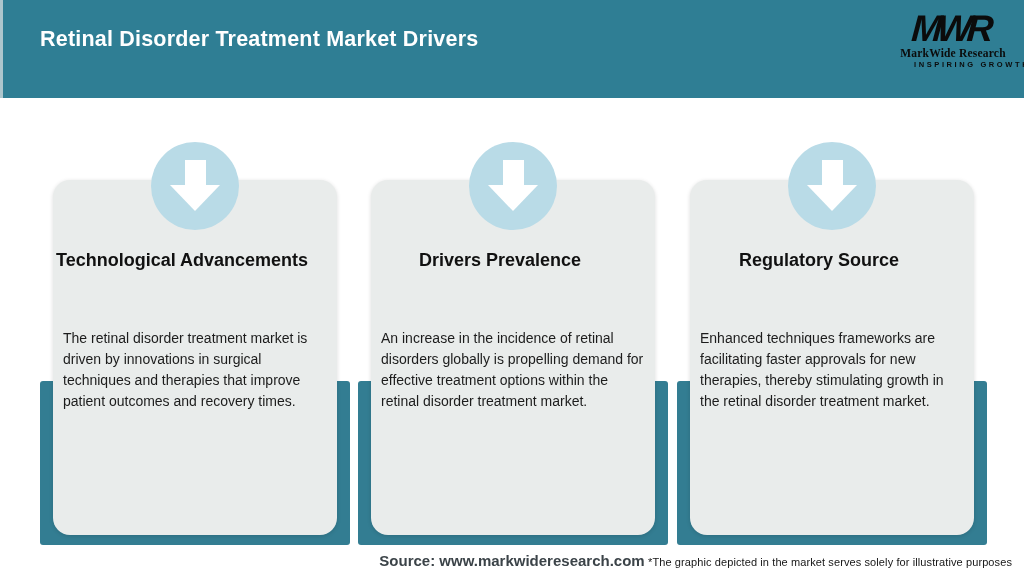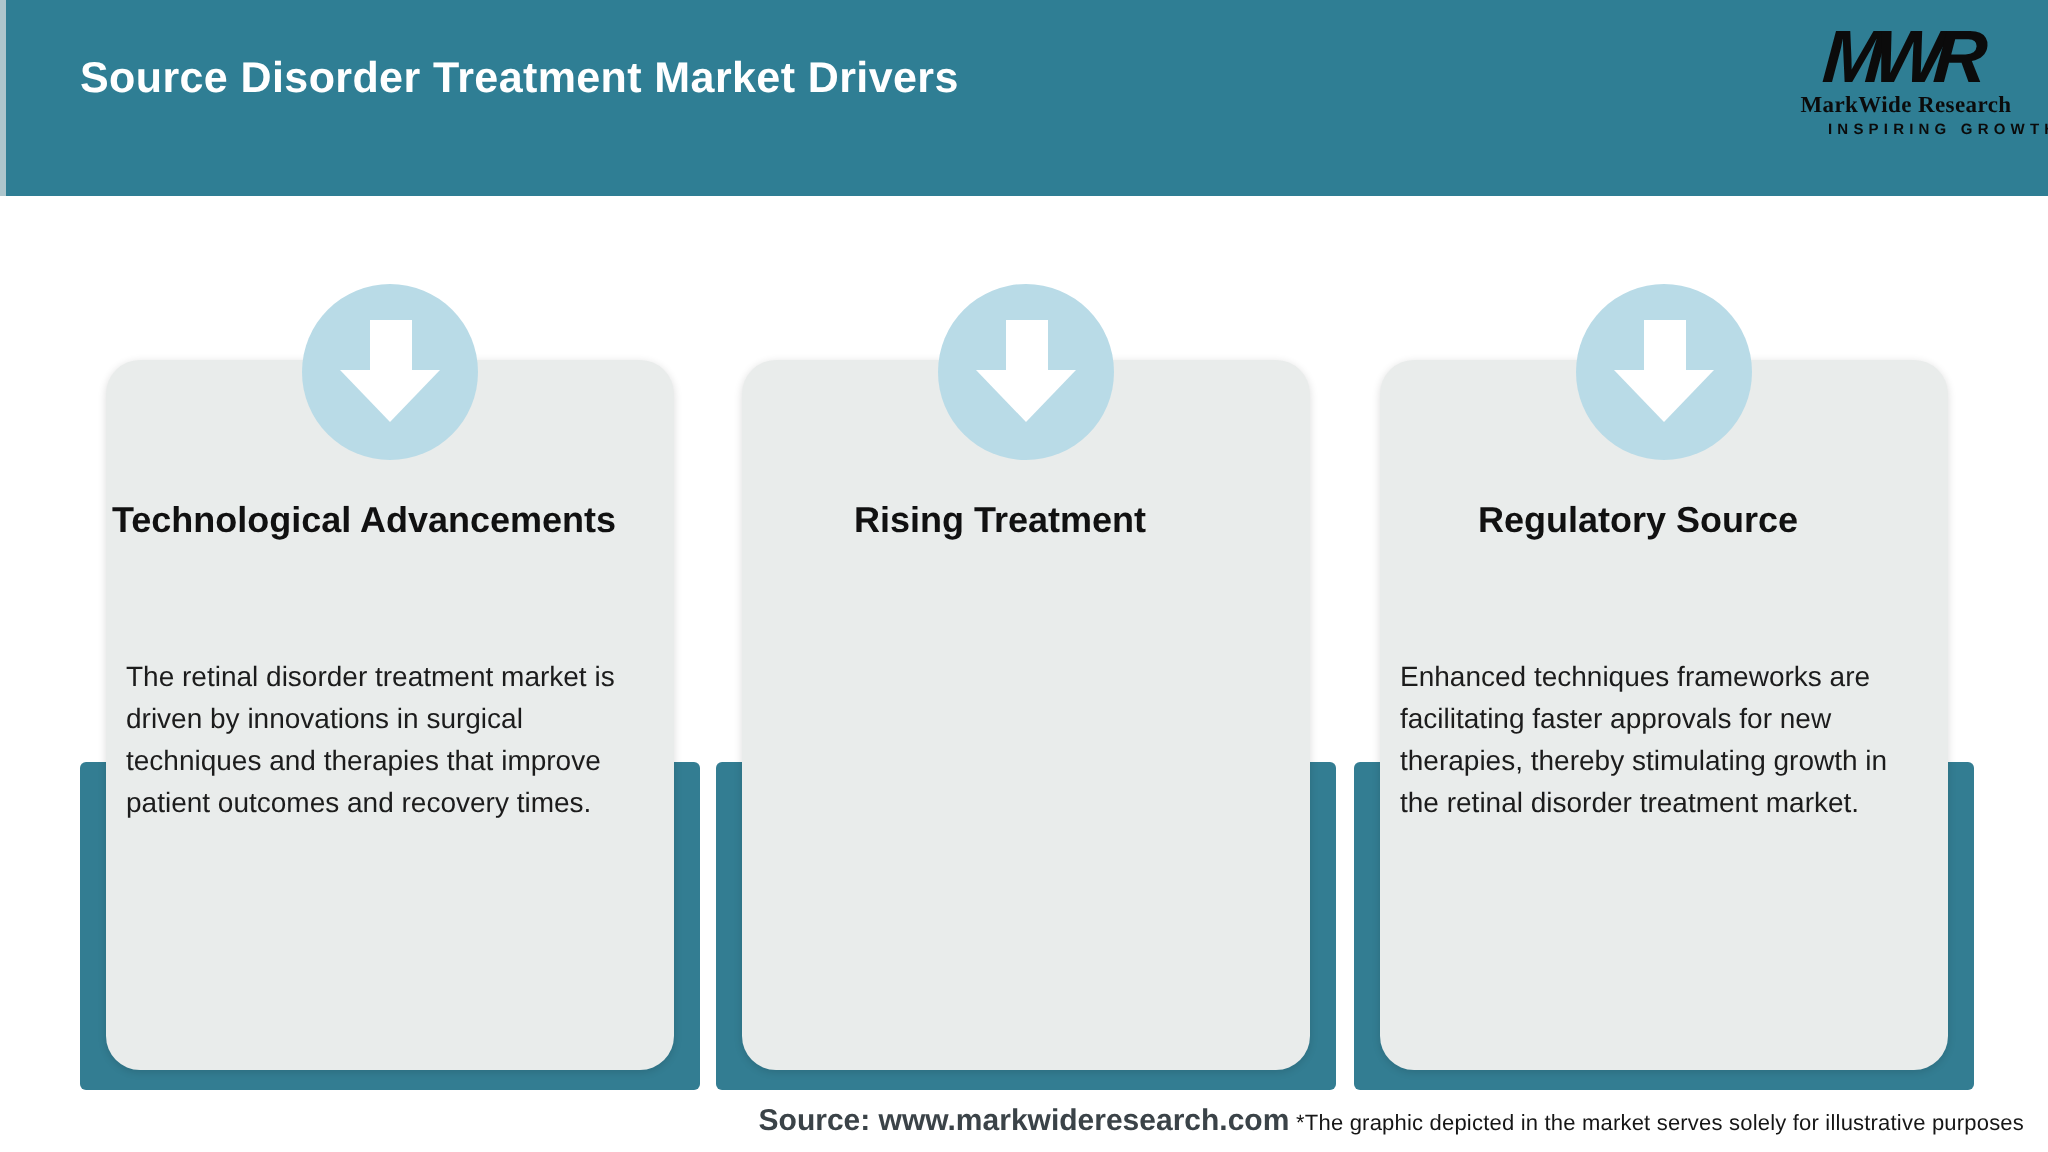--- a/index.html
+++ b/index.html
@@ -117,21 +117,21 @@
     letter-spacing:.1px;
   }
 </style>
 </head>
 <body>
 
 <div class="page">
 
   <header class="header">
     <div class="header-edge"></div>
-    <h1 class="page-title">Source Disorder Treatment Market Drivers</h1>
+    <h1 class="page-title">Retinal Disorder Treatment Market Drivers</h1>
     <div class="logo">
       <div class="logo-acronym">MWR</div>
       <div class="logo-name">MarkWide Research</div>
       <div class="logo-tagline">INSPIRING GROWTH</div>
     </div>
   </header>
 
   <section class="card-group g1">
     <div class="card-backdrop"></div>
     <div class="card"></div>
@@ -147,21 +147,22 @@
 
   <section class="card-group g2">
     <div class="card-backdrop"></div>
     <div class="card"></div>
     <div class="icon-badge">
       <div class="arrow-down">
         <div class="arrow-stem"></div>
         <div class="arrow-head"></div>
       </div>
     </div>
-    <h2 class="card-title">Rising Treatment</h2>
+    <h2 class="card-title">Drivers Prevalence</h2>
+    <p class="card-body">An increase in the incidence of retinal disorders globally is propelling demand for effective treatment options within the retinal disorder treatment market.</p>
   </section>
 
   <section class="card-group g3">
     <div class="card-backdrop"></div>
     <div class="card"></div>
     <div class="icon-badge">
       <div class="arrow-down">
         <div class="arrow-stem"></div>
         <div class="arrow-head"></div>
       </div>

